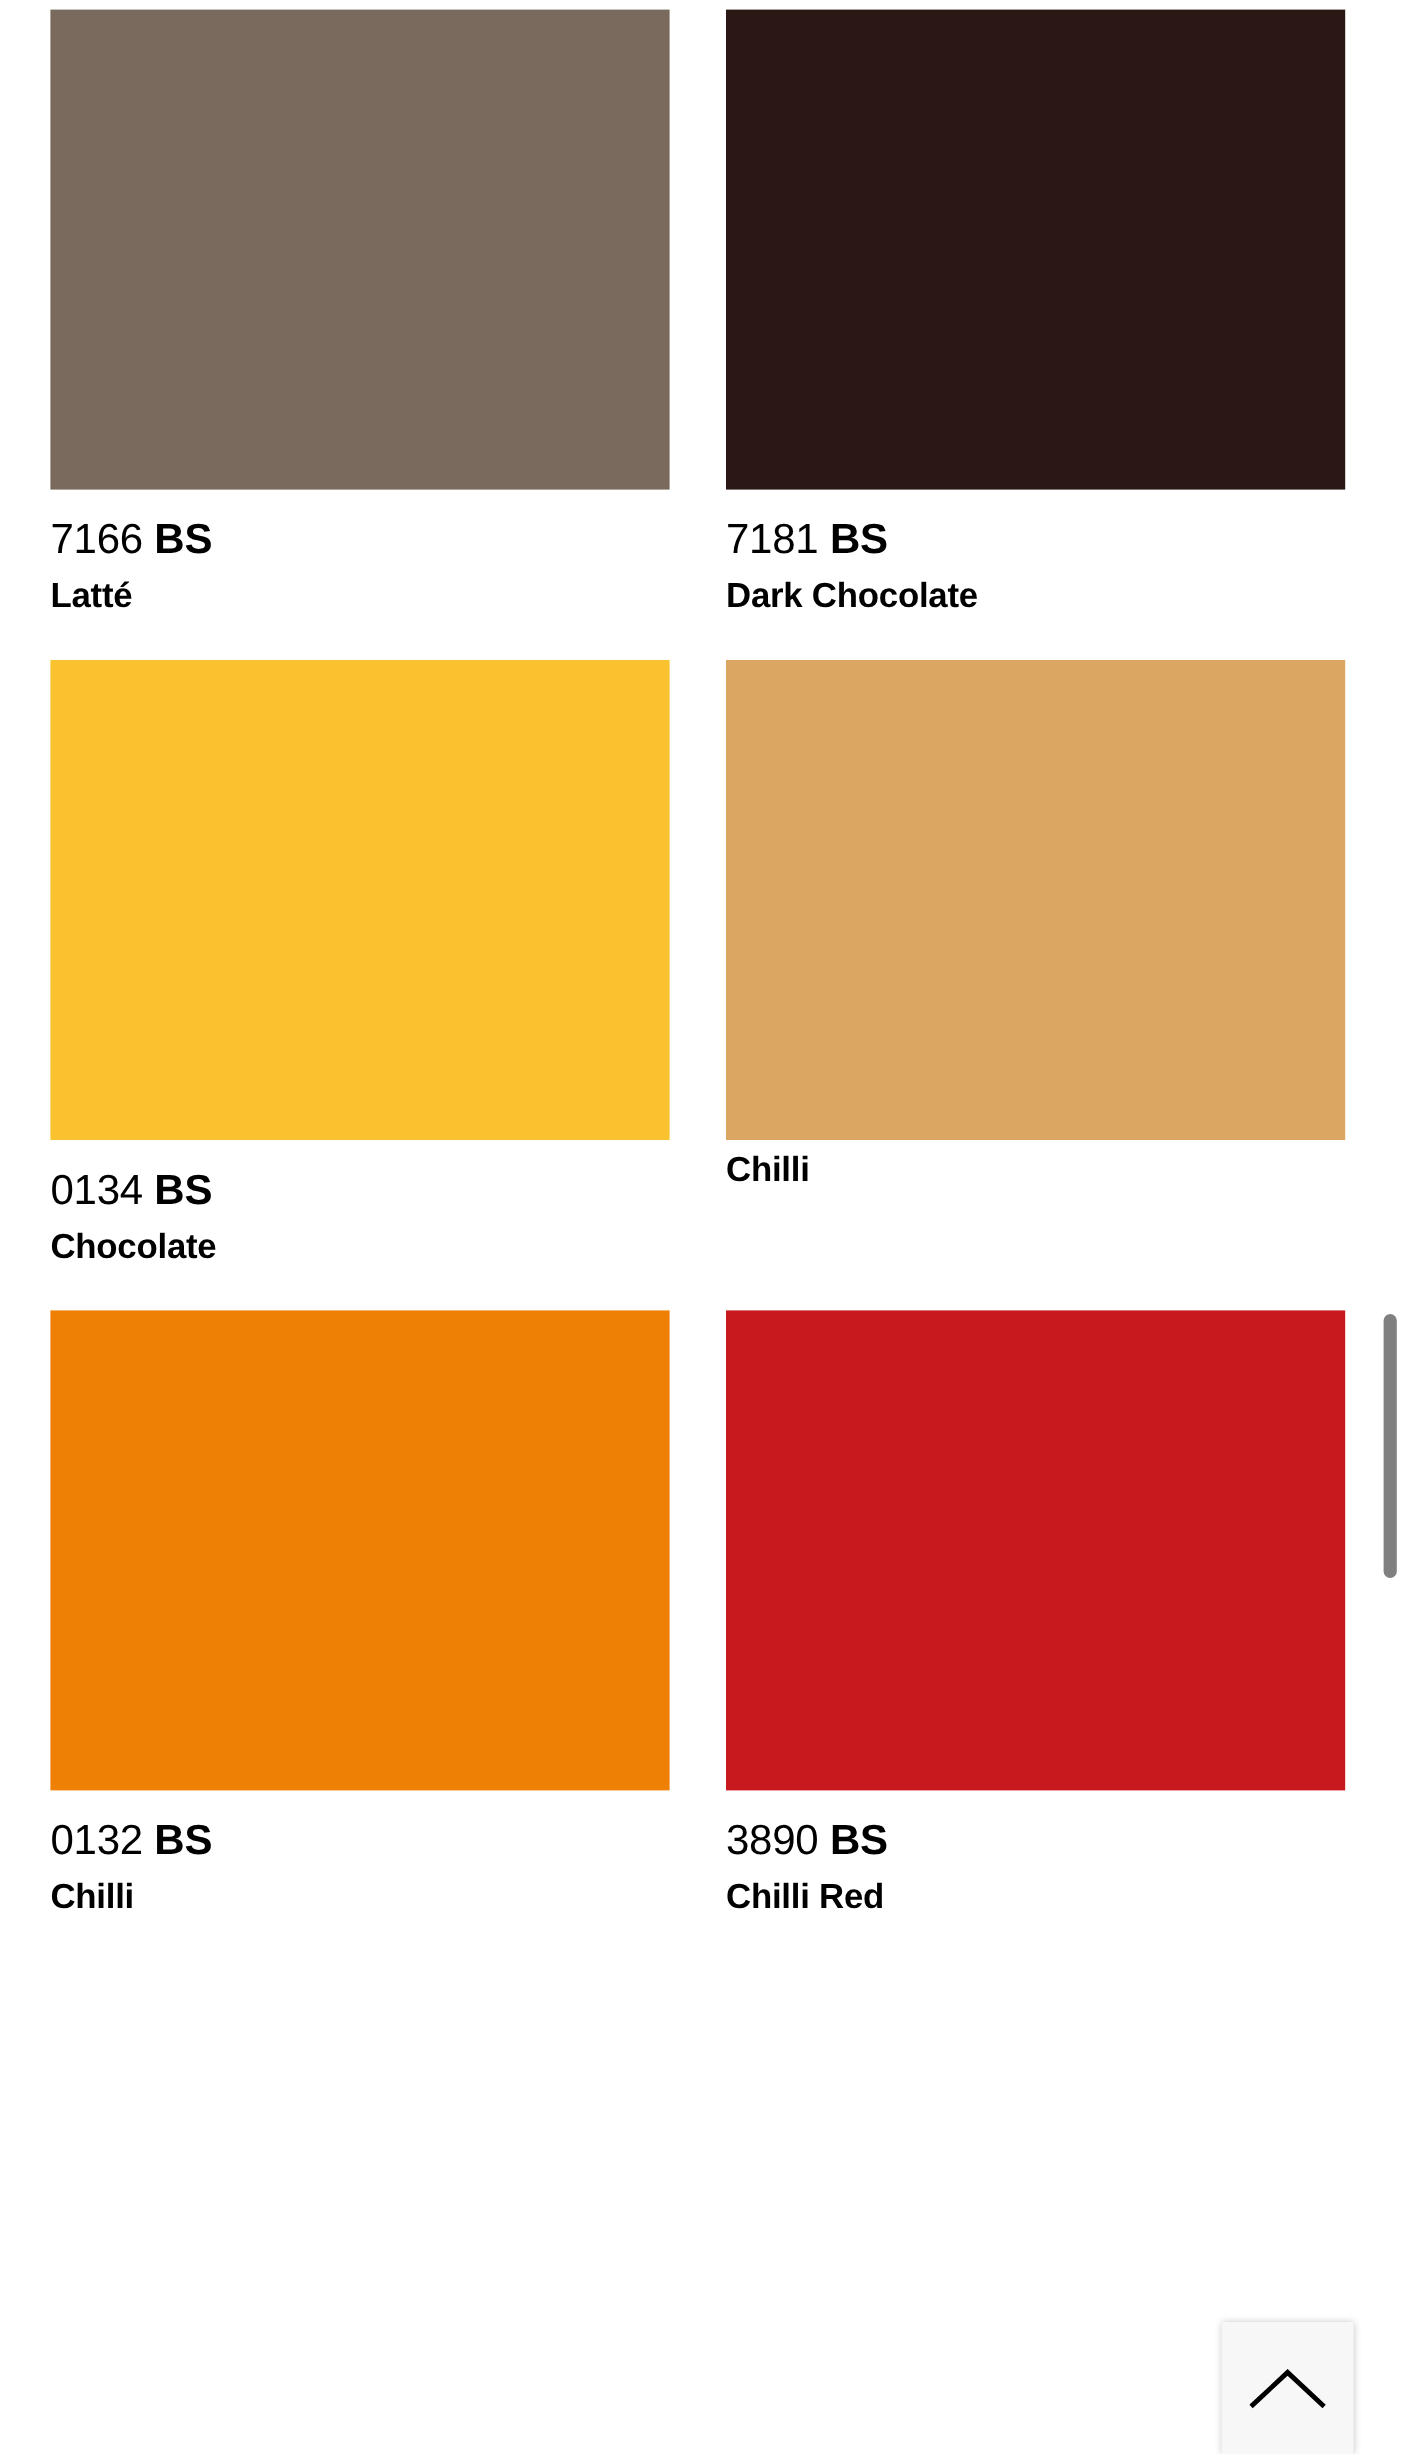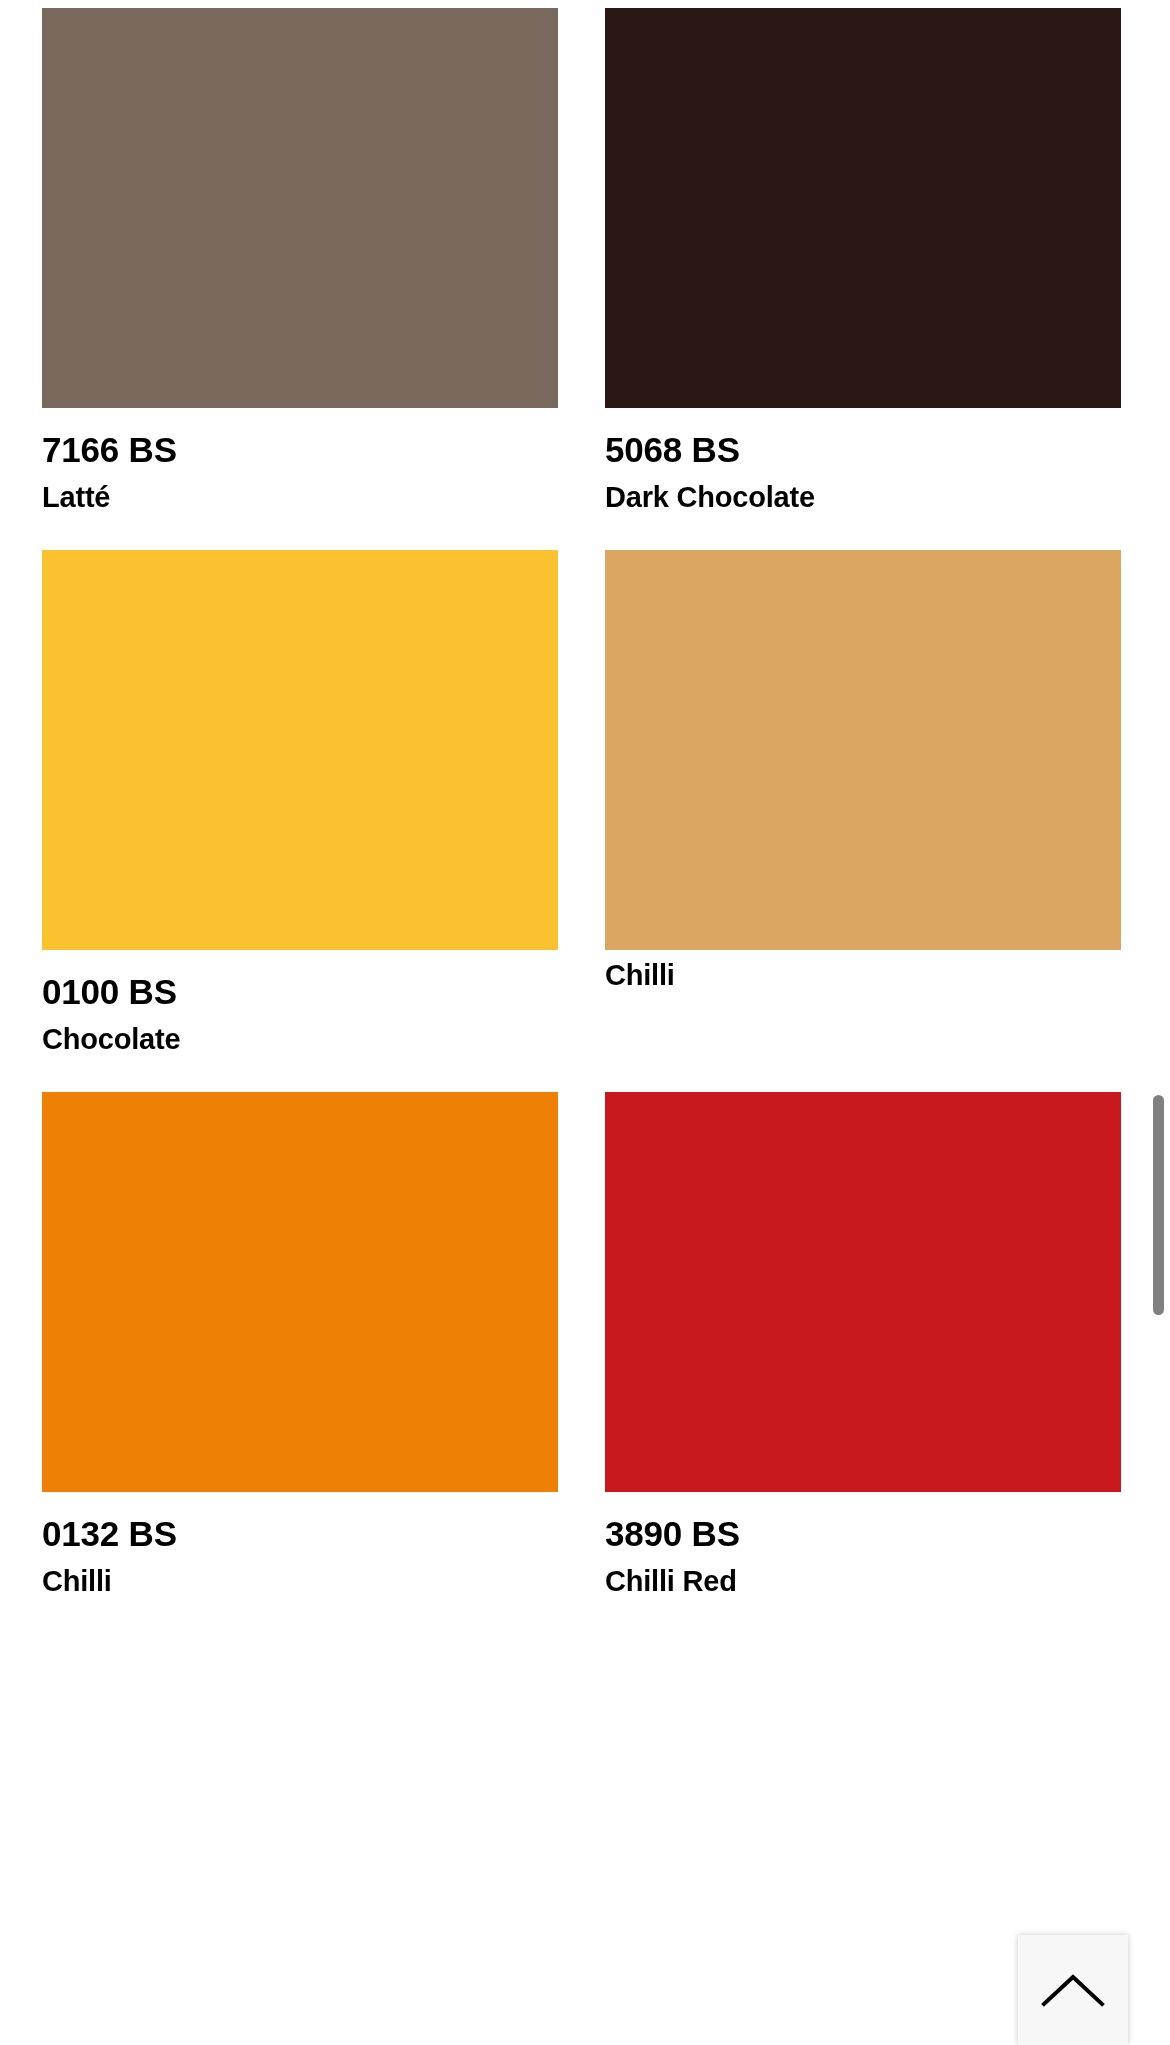--- a/index.html
+++ b/index.html
@@ -47,21 +47,21 @@
 
   .swatch-code {
     font-size: 35px;
     line-height: 1.22;
     color: #000000;
     margin-top: 21px;
     letter-spacing: -0.2px;
     white-space: nowrap;
   }
   .swatch-code .num {
-    font-weight: bold;
+    font-weight: normal;
   }
   .swatch-code .suffix {
     font-weight: bold;
   }
 
   .swatch-name {
     font-size: 29px;
     font-weight: bold;
     line-height: 1.22;
     color: #000000;
@@ -113,29 +113,29 @@
 <div class="grid">
 
   <div class="row">
     <div class="cell">
       <div class="swatch" style="background:#796A5D"></div>
       <div class="swatch-code"><span class="num">7166</span> <span class="suffix">BS</span></div>
       <div class="swatch-name">Latté</div>
     </div>
     <div class="cell">
       <div class="swatch" style="background:#2B1714"></div>
-      <div class="swatch-code"><span class="num">5068</span> <span class="suffix">BS</span></div>
+      <div class="swatch-code"><span class="num">7181</span> <span class="suffix">BS</span></div>
       <div class="swatch-name">Dark Chocolate</div>
     </div>
   </div>
 
   <div class="row">
     <div class="cell">
       <div class="swatch" style="background:#F9C22E"></div>
-      <div class="swatch-code"><span class="num">0100</span> <span class="suffix">BS</span></div>
+      <div class="swatch-code"><span class="num">0134</span> <span class="suffix">BS</span></div>
       <div class="swatch-name">Chocolate</div>
     </div>
     <div class="cell">
       <div class="swatch" style="background:#DBA661"></div>
       <div class="swatch-name">Chilli</div>
     </div>
   </div>
 
   <div class="row">
     <div class="cell">

